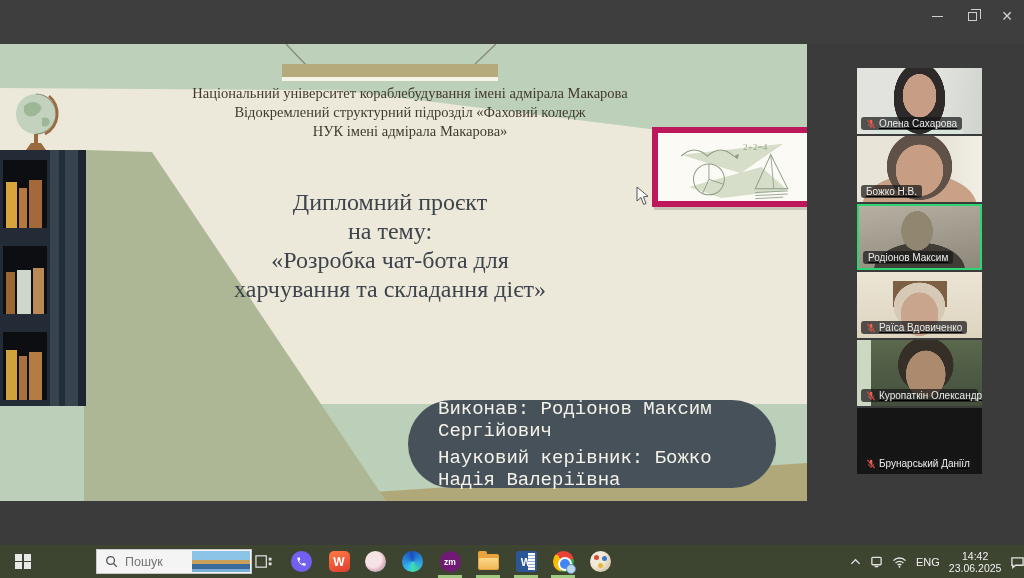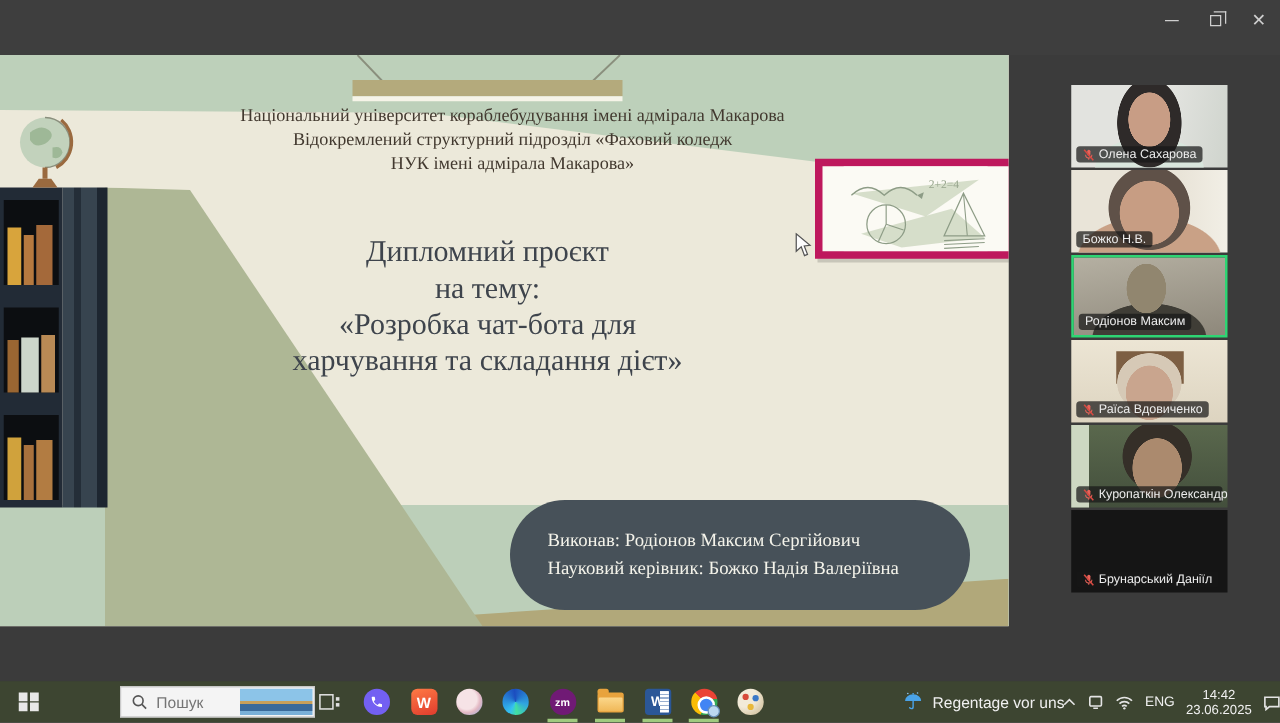--- a/index.html
+++ b/index.html
@@ -44,30 +44,30 @@
                 background:#be185d; padding:6px 0 6px 6px; box-shadow:2px 3px 0 rgba(0,0,0,.15); }
   .wb-surface { width:100%; height:100%; background:#fbfaf4; }
 
   .uni-header { position:absolute; left:20px; top:40px; width:780px; z-index:5; text-align:center;
                 font-family:"Liberation Serif", serif; color:#42392f; font-size:14.5px; line-height:19px; }
   .slide-title { position:absolute; left:0; top:144px; width:780px; z-index:5; text-align:center;
                 font-family:"Liberation Serif", serif; color:#3e444c; font-size:24px; line-height:29px; }
   .credit-pill { position:absolute; left:408px; top:356px; width:368px; height:88px; z-index:6;
                 background:#475159; border-radius:46px; display:flex; flex-direction:column;
                 justify-content:center; padding-left:30px; gap:5px; }
-  .credit-pill p { font-family:Liberation Serif, serif; color:#f4f3ea; font-size:15px; }
+  .credit-pill p { font-family:Liberation Mono, monospace; color:#f4f3ea; font-size:19px; }
   .cursor { position:absolute; left:636px; top:142px; z-index:9; }
 
   
   .participants { position:absolute; left:857px; top:68px; width:125px; display:flex;
                   flex-direction:column; gap:2px; }
   .tile { position:relative; width:125px; height:66px; background:#222; overflow:hidden; }
   .tile.active { border:2px solid #2ed573; }
   .nametag { position:absolute; left:4px; bottom:4px; display:flex; align-items:center; gap:3px;
-             background:rgba(24,24,24,.72); border-radius:3px; padding:1px 5px; max-width:117px; }
+             background:rgba(24,24,24,.72); border-radius:3px; padding:1px 5px; max-width:117px;text-decoration:underline; }
   .pname { color:#ececec; font-size:10px; white-space:nowrap; }
   .micmute { display:flex; align-items:center; }
   .v1 { background:
         radial-gradient(ellipse 17px 22px at 50% 42%, #c89d85 98%, transparent),
         radial-gradient(ellipse 26px 36px at 50% 46%, #2e2a29 98%, transparent),
         radial-gradient(ellipse 44px 26px at 50% 102%, #d9e6dd 98%, transparent),
         linear-gradient(100deg,#e2e3df 60%, #cfd4cd); }
   .v2 { background:
         radial-gradient(ellipse 24px 26px at 50% 52%, #c79d83 98%, transparent),
         radial-gradient(ellipse 33px 34px at 50% 46%, #5f5148 98%, transparent),
@@ -388,30 +388,20 @@
     <div class="appslot ic-chrome open">
       <span class="ic chrome-c">
         <span class="chrome-badge"></span>
       </span>
     </div>
 
     <div class="appslot ic-paint">
       <span class="ic paint-c"></span>
     </div>
 
-    <div class="tray-weather">
-      <svg width="17" height="17" viewBox="0 0 24 24">
-        <path d="M12 3.5c5 0 9 3.5 9 7.5H3c0-4 4-7.5 9-7.5z" fill="#4aa3e8"></path>
-        <path d="M12 11v6.5a2 2 0 0 1-4 .3" stroke="#4aa3e8" stroke-width="1.6" fill="none"></path>
-        <line x1="12" y1="2" x2="12" y2="3.5" stroke="#4aa3e8" stroke-width="1.6"></line>
-        <circle cx="6" cy="2.5" r=".9" fill="#8ec6ee"></circle>
-          <circle cx="17" cy="2" r=".9" fill="#8ec6ee"></circle>
-      </svg>
-      <span>Regentage vor uns</span>
-    </div>
 
     <div class="tray-right">
       <span class="trayicon">
         <svg width="11" height="8" viewBox="0 0 12 8">
             <polyline points="1.5,6 6,1.5 10.5,6" class="svgline"></polyline>
           </svg>
       </span>
       <span class="trayicon">
         <svg width="13" height="13" viewBox="0 0 14 14">
             <rect x="2" y="2.5" width="10" height="8" rx="1" class="svgline"></rect>

